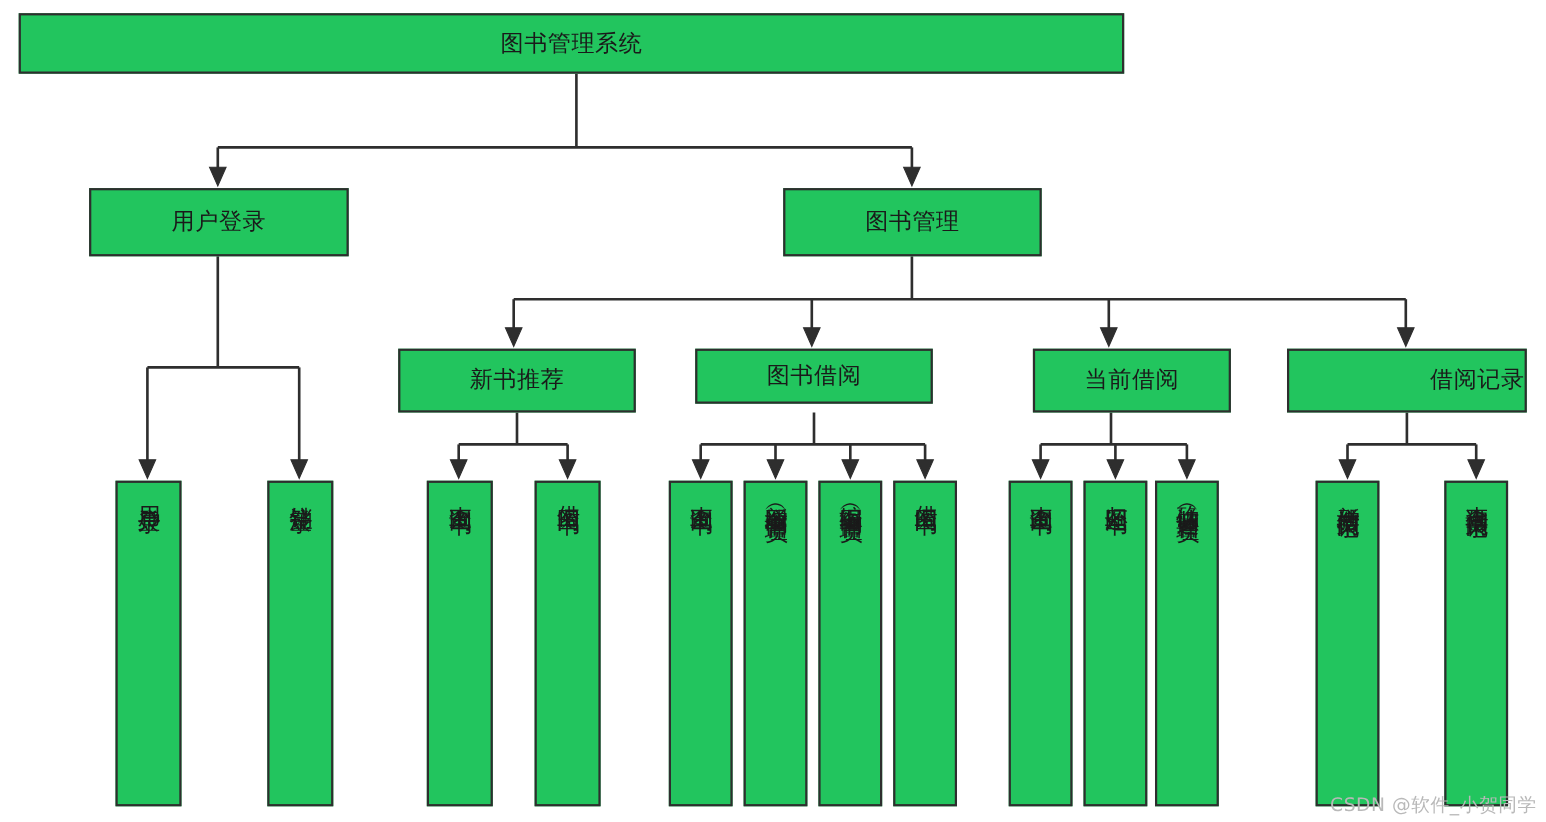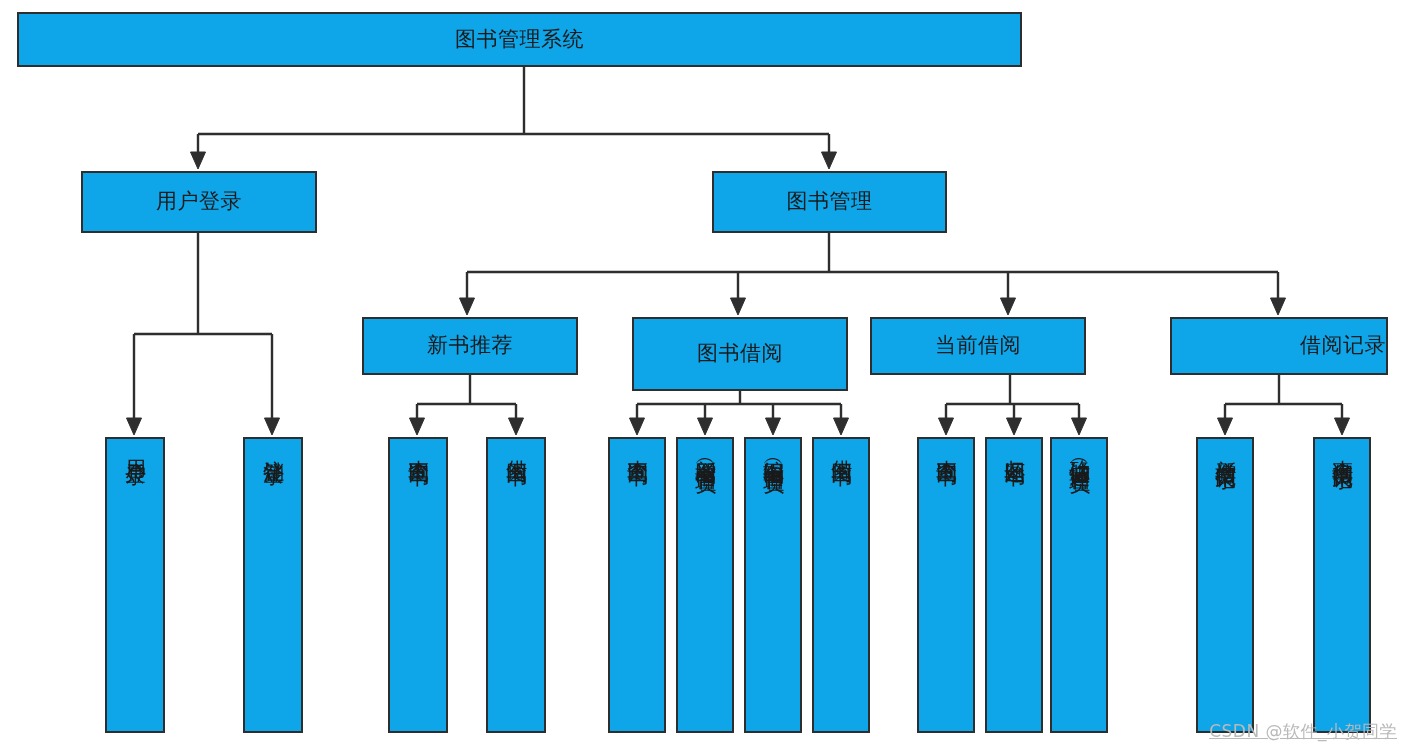--- a/index.html
+++ b/index.html
@@ -22,21 +22,21 @@
     position: absolute;
     left: 0;
     top: 0;
     width: 1405px;
     height: 747px;
     display: block;
   }
   .node-box {
     position: absolute;
     box-sizing: border-box;
-    background: #0ea5e9;
+    background: #22c55e;
     border: 2px solid #2e2e2e;
     display: flex;
     align-items: center;
     justify-content: center;
     overflow: hidden;
     font-family: Liberation Serif, serif;
   }
   .node-label-h {
     font-size: 21px;
     line-height: 1.1;
@@ -64,21 +64,20 @@
   }
   .watermark {
     position: absolute;
     right: 8px;
     bottom: 4px;
     font-size: 17px;
     color: #b9b9b9;
     white-space: nowrap;
     letter-spacing: 0.5px;
     pointer-events: none;
-    text-decoration: underline;
   }
 </style>
 </head>
 <body>
 
 <div id="diagram-root">
 
   <svg class="diagram-canvas" viewBox="0 0 1405 747">
     <g id="connector-group">
         <line x1="524" y1="67" x2="524" y2="134" stroke="#2e2e2e" stroke-width="2.4"></line>
@@ -154,36 +153,36 @@
       </div>
       <div class="node-box" style="left: 362px; top: 317px; width: 216px; height: 58px; text-align: center;">
         <span class="node-label-h">新书推荐</span>
       </div>
       <div class="node-box leaf-box" style="left: 388px; top: 437px; width: 60px; height: 296px;">
         <span class="node-label-v">查询图书</span>
       </div>
       <div class="node-box leaf-box" style="left: 486px; top: 437px; width: 60px; height: 296px;">
         <span class="node-label-v">借阅图书</span>
       </div>
-      <div class="node-box" style="left: 632px; top: 317px; width: 216px; height: 74px;">
+      <div class="node-box" style="left: 632px; top: 317px; width: 216px; height: 50px;">
         <span class="node-label-h">图书借阅</span>
       </div>
       <div class="node-box leaf-box" style="left: 608px; top: 437px; width: 58px; height: 296px;">
         <span class="node-label-v">查询图书</span>
       </div>
       <div class="node-box leaf-box" style="left: 676px; top: 437px; width: 58px; height: 296px;">
         <span class="node-label-v">新增图书（管理员）</span>
       </div>
       <div class="node-box leaf-box" style="left: 744px; top: 437px; width: 58px; height: 296px;">
         <span class="node-label-v">编辑图书（管理员）</span>
       </div>
       <div class="node-box leaf-box" style="left: 812px; top: 437px; width: 58px; height: 296px;">
         <span class="node-label-v">借阅图书</span>
       </div>
-      <div class="node-box" style="left: 870px; top: 317px; width: 216px; height: 58px; align-items: center;">
+      <div class="node-box" style="left: 939px; top: 317px; width: 180px; height: 58px; align-items: center;">
         <span class="node-label-h">当前借阅</span>
       </div>
       <div class="node-box leaf-box" style="left: 917px; top: 437px; width: 58px; height: 296px;">
         <span class="node-label-v">查询图书</span>
       </div>
       <div class="node-box leaf-box" style="left: 985px; top: 437px; width: 58px; height: 296px;">
         <span class="node-label-v">归还图书</span>
       </div>
       <div class="node-box leaf-box" style="left: 1050px; top: 437px; width: 58px; height: 296px;">
         <span class="node-label-v">确认归还（管理员）</span>

